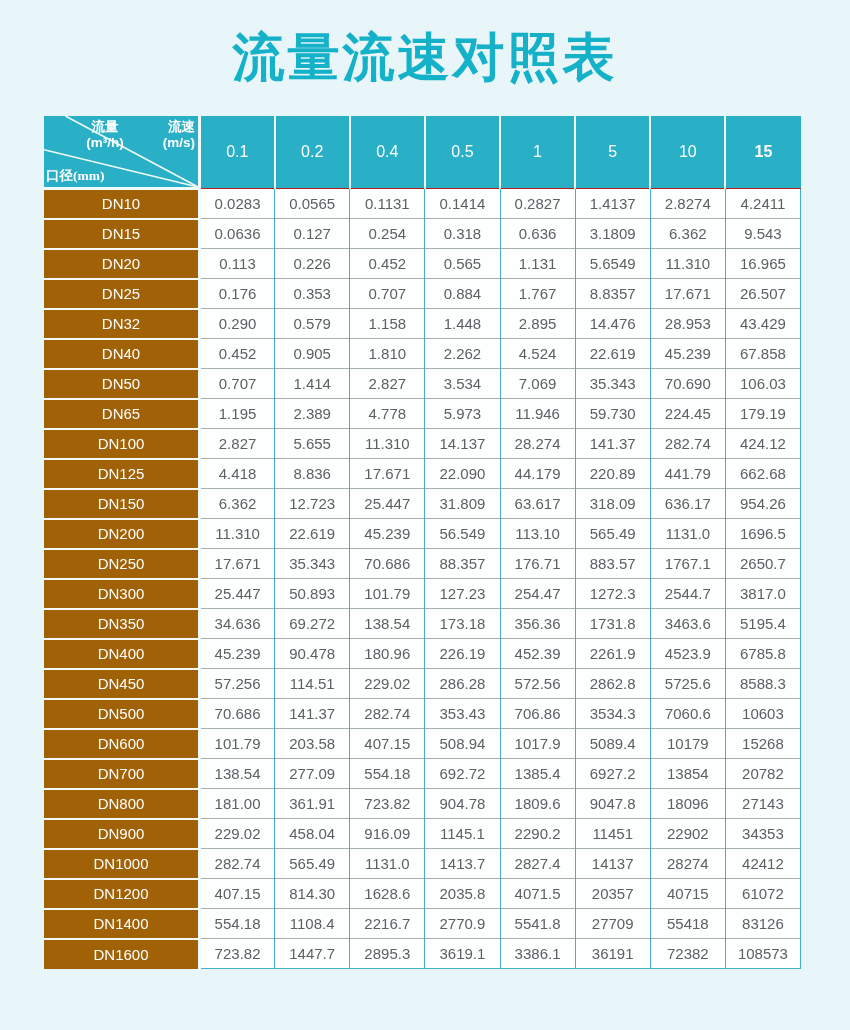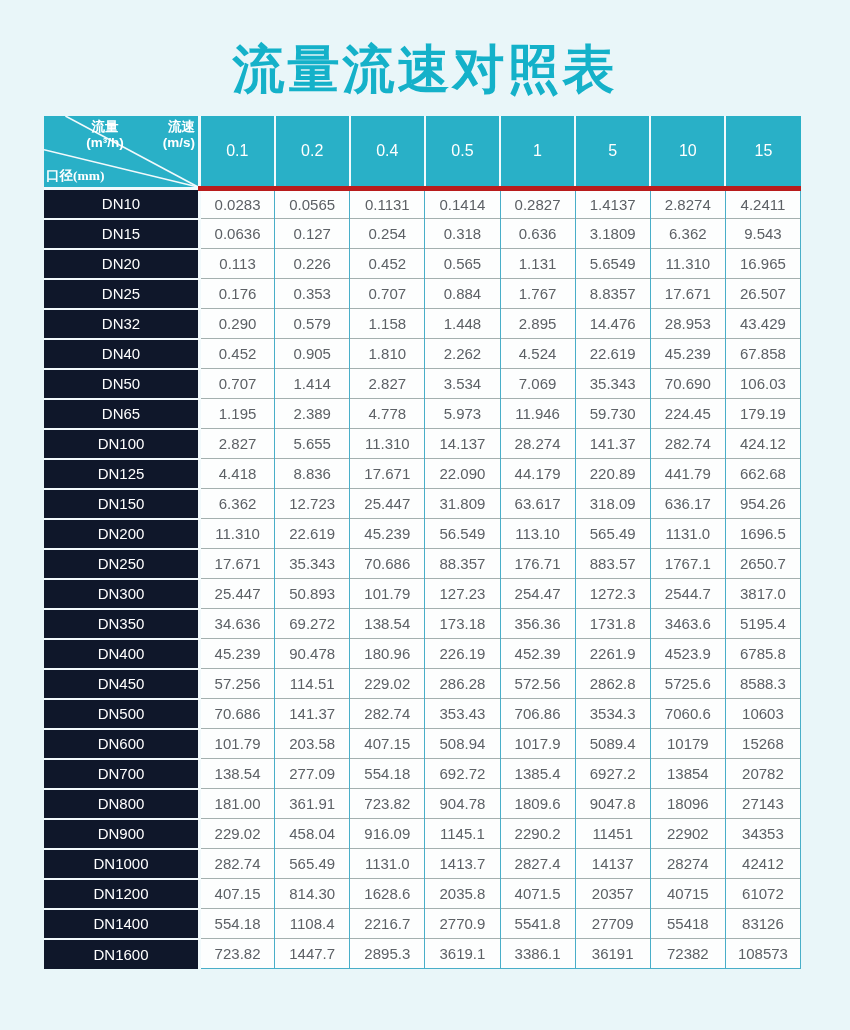--- a/index.html
+++ b/index.html
@@ -7,21 +7,21 @@
     width: 850px;
     height: 1030px;
     background: #e9f6f9;
     font-family: "Liberation Sans", "DejaVu Sans", sans-serif;
     overflow: hidden;
   }
   .page { position: relative; width: 850px; height: 1030px; }
 
   h1.title {
     margin: 0;
-    padding-top: 38px;
+    padding-top: 26px;
     text-align: center;
     font-size: 52px;
     line-height: 1.22;
     font-weight: bold;
     letter-spacing: 3px;
     color: #14b1c9;
   }
 
   .table-wrap {
     position: absolute;
@@ -47,39 +47,39 @@
     border-bottom: 3px solid #f2fafc;
   }
   th.vel {
     background: #29b0c7;
     color: #ffffff;
     font-size: 16px;
     font-weight: normal;
     text-align: center;
     vertical-align: middle;
     border-right: 2px solid #f2fafc;
-    border-bottom: 5px solid #b91c1c;
-  }
-  th.vel:last-child { border-right: none; }
+    border-bottom: 1px solid #b91c1c;
+  }
+  th.vel:last-child { border-right: none; font-weight: bold; }
 
   .corner svg { position: absolute; left: 0; top: 0; width: 100%; height: 100%; display: block; }
   .corner .lbl {
     position: absolute;
     color: #ffffff;
     font-size: 13.5px;
     line-height: 1.15;
     white-space: nowrap;
   }
   .corner .lbl-flow  { left: 22px; top: 3px; width: 78px; text-align: center; }
   .corner .lbl-vel   { right: 3px; top: 3px; width: 60px; text-align: right; }
   .corner .lbl-dia   { left: 2px; bottom: 3px; font-family: Liberation Serif, serif; }
 
   
   td.dn {
-    background: #0f172a;
+    background: #a16207;
     color: #ffffff;
     font-size: 15px;
     text-align: center;
     vertical-align: middle;
     border-right: 3px solid #f2fafc;
     border-bottom: 2px solid #f2fafc;
   }
   tbody tr { height: 30px; }
   tbody tr:last-child td.dn { border-bottom: none; }
   td.val {

